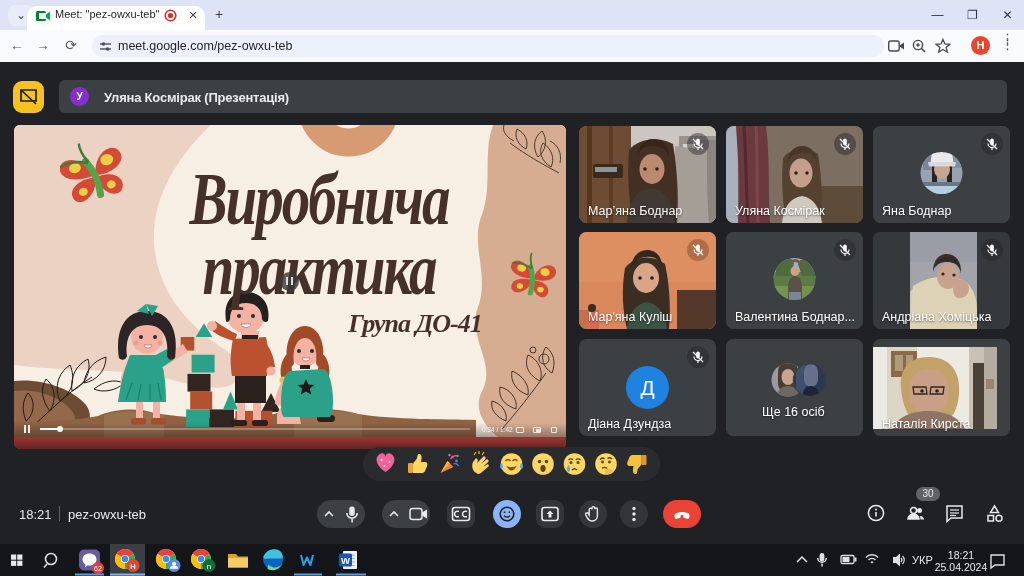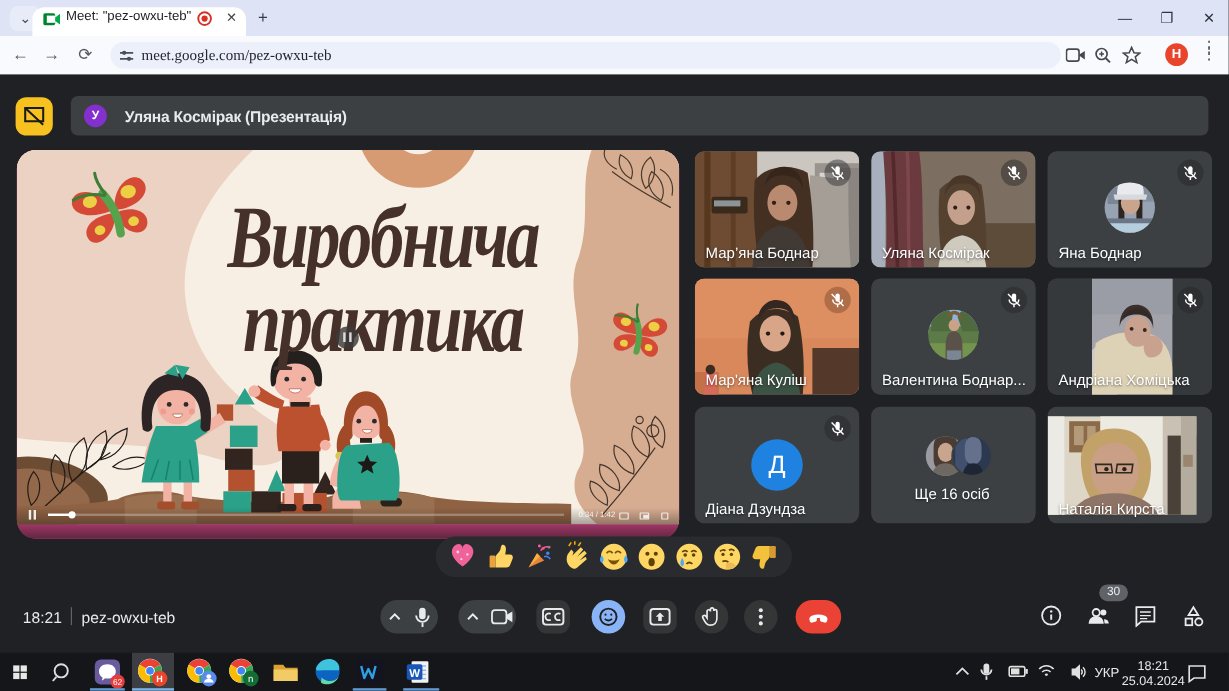--- a/index.html
+++ b/index.html
@@ -12,30 +12,30 @@
   #tabchevron { left:8px; top:5px; width:26px; height:21px; border-radius:7px; background:#e8ecf9; color:#4a4f57; font-size:12px; text-align:center; line-height:20px;}
   #tab { left:27px; top:6px; width:178px; height:24px; background:#ffffff; border-radius:10px 10px 0 0; }
   #tabtitle { left:55px; top:8px; font-size:11px; color:#1f1f1f; }
   #tabclose { left:186px; top:8px; width:14px; height:14px; color:#444; font-size:11px; line-height:14px; text-align:center;}
   #newtab { left:212px; top:8px; width:14px; height:14px; color:#3a3f47; font-size:14px; line-height:13px; text-align:center;}
   .winctl { top:9px; width:13px; height:13px; color:#30343c; font-size:12px; line-height:13px; text-align:center; }
 
   #toolbar { left:0; top:30px; width:1024px; height:32px; background:#f9fafe; }
   .navic { top:37px; color:#54585f; font-size:14px; width:18px; text-align:center;}
   #urlpill { left:92px; top:35px; width:792px; height:22px; background:#ecf0fa; border-radius:11px; }
-  #urltext { left:118px; top:39px; font-size:12.5px; color:#23262b;font-family:Liberation Serif, serif; }
+  #urltext { left:118px; top:39px; font-size:12.5px; color:#23262b; }
 
   
   #presbtn { left:13px; top:81px; width:31px; height:32px; background:#f7c21f; border-radius:9px; }
   #topbar { left:59px; top:80px; width:948px; height:33px; background:#3c4043; border-radius:6px; }
   #topavatar { left:70px; top:87px; width:19px; height:19px; border-radius:50%; background:#8430ce; color:#fff; font-size:10px; font-weight:bold; text-align:center; line-height:19px; }
   #topname { left:104px; top:90px; font-size:13px; font-weight:bold; color:#e9eaed; letter-spacing:-0.2px; }
 
   
-  #video { left:14px; top:125px; width:552px; height:324px; border-radius:16px; overflow:hidden; background:#ec4899; }
+  #video { left:14px; top:125px; width:552px; height:324px; border-radius:6px; overflow:hidden; background:#ef4444; }
   .vtitle { left:29px; width:552px; text-align:center; color:#46302a; font-family:"Liberation Serif", serif; font-style:italic; font-weight:bold; font-size:57px; transform:scaleY(1.30); transform-origin:50% 50%; letter-spacing:-2px; }
   #vt1 { top:41px; }
   #vt2 { top:111px; }
   #vt3 { left:301px; top:184px; font-size:26px; width:200px; text-align:center; color:#46302a; font-family:"Liberation Serif", serif; font-style:italic; font-weight:bold; letter-spacing:-1px;}
   #pausemid { left:266px; top:147px; width:19px; height:19px; background:rgba(60,58,58,.82); border-radius:50%; }
   #vgrad { left:0; bottom:0; width:552px; height:26px; background:linear-gradient(rgba(20,16,14,0), rgba(28,22,18,.68)); }
 
   
   .tile { position:absolute; width:137px; height:97px; background:#3c4043; border-radius:8px; overflow:hidden; }
   .tname { position:absolute; left:9px; bottom:5px; color:#fff; font-size:12.5px; text-shadow:0 1px 2px rgba(0,0,0,.55); white-space:nowrap; }
@@ -266,20 +266,21 @@
       <ellipse cx="18" cy="-10" rx="6.5" ry="5.5" fill="#eccf44"></ellipse>
       <ellipse cx="-13" cy="15" rx="4.5" ry="4" fill="#eccf44"></ellipse>
       <ellipse cx="16" cy="15" rx="4.5" ry="4" fill="#eccf44"></ellipse>
       <path d="M-3 -14 C2 -4 5 8 3 22" stroke="#57a24c" stroke-width="7" stroke-linecap="round" fill="none"></path>
       <path d="M-2 -12 C-10 -16 -20 -17 -28 -15" stroke="#3d7d38" stroke-width="2.5" fill="none" stroke-linecap="round"></path>
       <path d="M-1 -13 C-4 -20 -6 -26 -5 -32" stroke="#3d7d38" stroke-width="2.5" fill="none" stroke-linecap="round"></path>
     </g>
   </svg>
   <div class="abs vtitle" id="vt1">Виробнича</div>
   <div class="abs vtitle" id="vt2">практика</div>
+  <div class="abs" id="vt3">Група ДО-41</div>
   <div class="abs" id="pausemid">
       <div style="position:absolute;left:6px;top:5px;width:2px;height:8px;background:#ddd;"></div>
       <div style="position:absolute;left:10.5px;top:5px;width:2px;height:8px;background:#ddd;"></div>
     </div>
   <div class="abs" id="vgrad"></div>
 
   <div class="abs" style="left:10px;top:300px;width:2px;height:8px;background:#eee;"></div>
   <div class="abs" style="left:14px;top:300px;width:2px;height:8px;background:#eee;"></div>
   <div class="abs" style="left:26px;top:303px;width:430px;height:1.6px;background:rgba(255,255,255,.28);"></div>
   <div class="abs" style="left:26px;top:303px;width:20px;height:1.6px;background:#fff;"></div>

